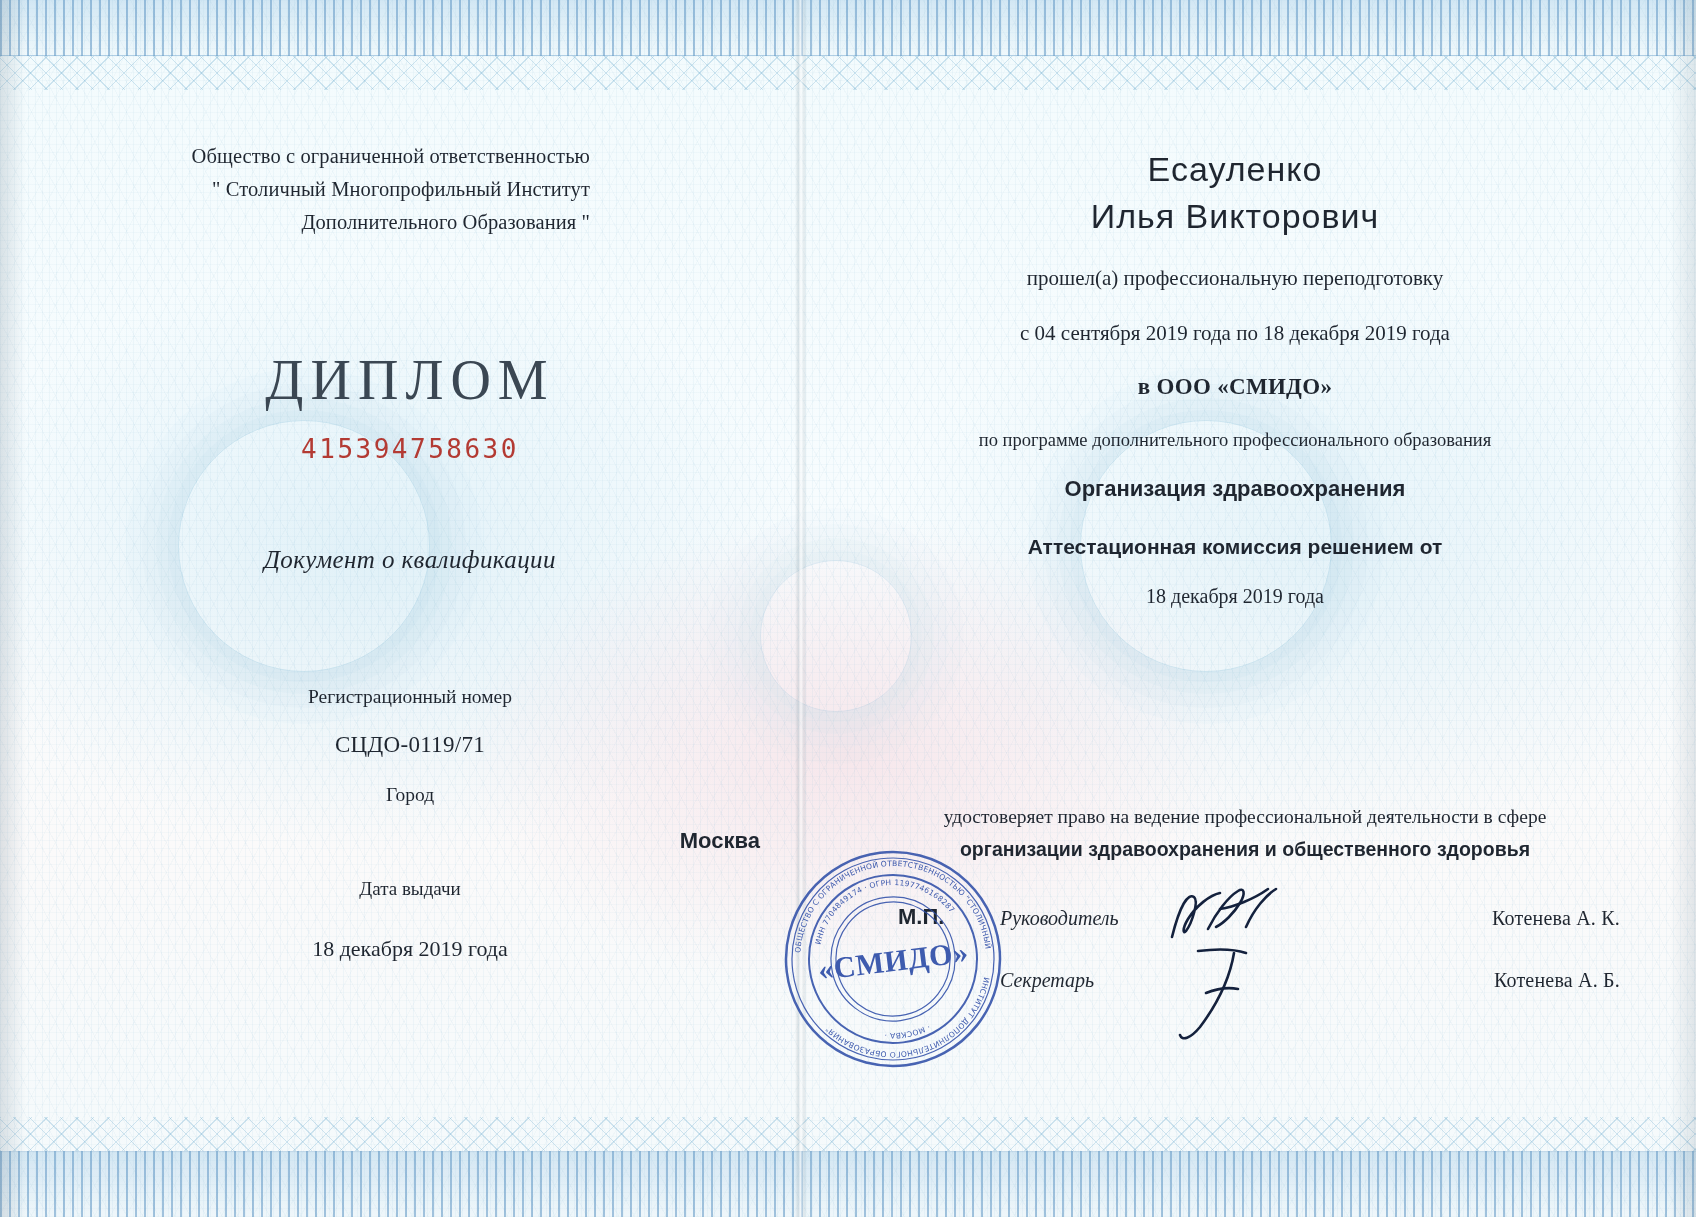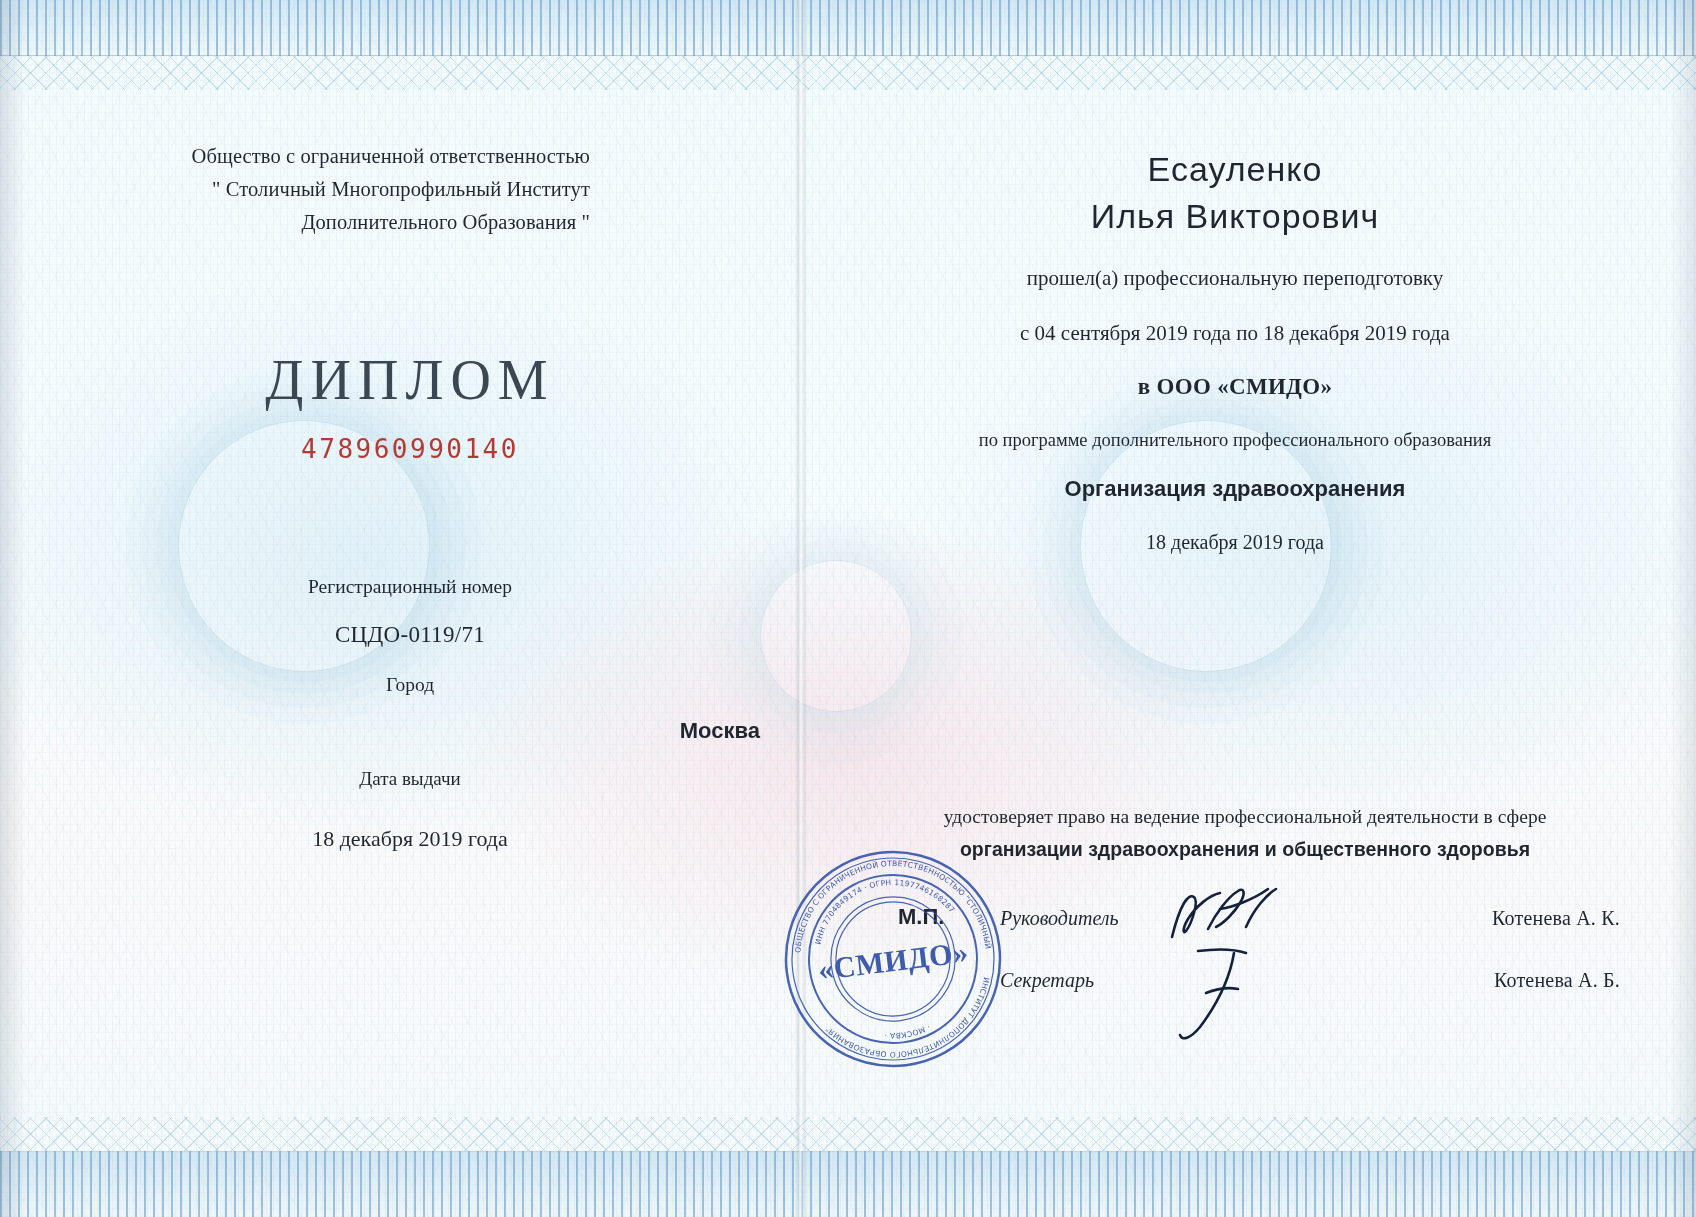--- a/index.html
+++ b/index.html
@@ -273,22 +273,23 @@
 
     <div class="left-col">
 
       <div class="org-block">
         <div>Общество с ограниченной ответственностью</div>
         <div>" Столичный Многопрофильный Институт</div>
         <div>Дополнительного Образования "</div>
       </div>
 
       <div class="title-main">ДИПЛОМ</div>
-      <div class="doc-number">478960990140</div>
-
+      <div class="doc-number">415394758630</div>
+
+      <div class="qual-line">Документ о квалификации</div>
 
       <div class="reg-label">Регистрационный номер</div>
       <div class="reg-value">СЦДО-0119/71</div>
 
       <div class="city-label">Город</div>
       <div class="city-value">Москва</div>
 
       <div class="date-label">Дата выдачи</div>
       <div class="date-value">18 декабря 2019 года</div>
     </div>
@@ -301,20 +302,21 @@
       <div class="r-line">прошел(а) профессиональную переподготовку</div>
       <div class="r-line">с 04 сентября 2019 года по 18 декабря 2019 года</div>
 
       <div class="r-org">в ООО «СМИДО»</div>
 
       <div class="r-prog-label">по программе дополнительного профессионального образования</div>
       <div class="r-prog">
         <div>Организация здравоохранения</div>
       </div>
 
+      <div class="r-commission">Аттестационная комиссия решением от</div>
       <div class="r-commission-date">18 декабря 2019 года</div>
     </div>
 
     <div class="r-rights">
       <div>удостоверяет право на ведение профессиональной деятельности в сфере</div>
       <div class="bold">организации здравоохранения и общественного здоровья</div>
     </div>
 
     <div class="mp">М.П.</div>
 

